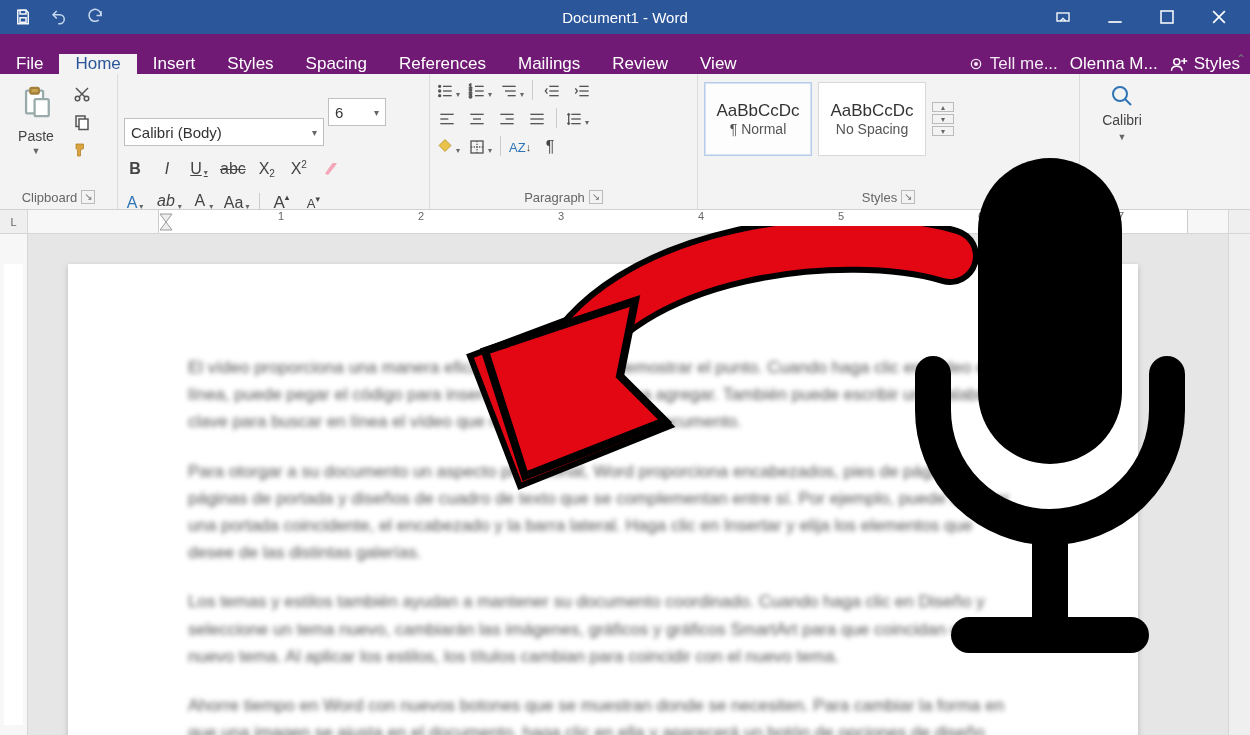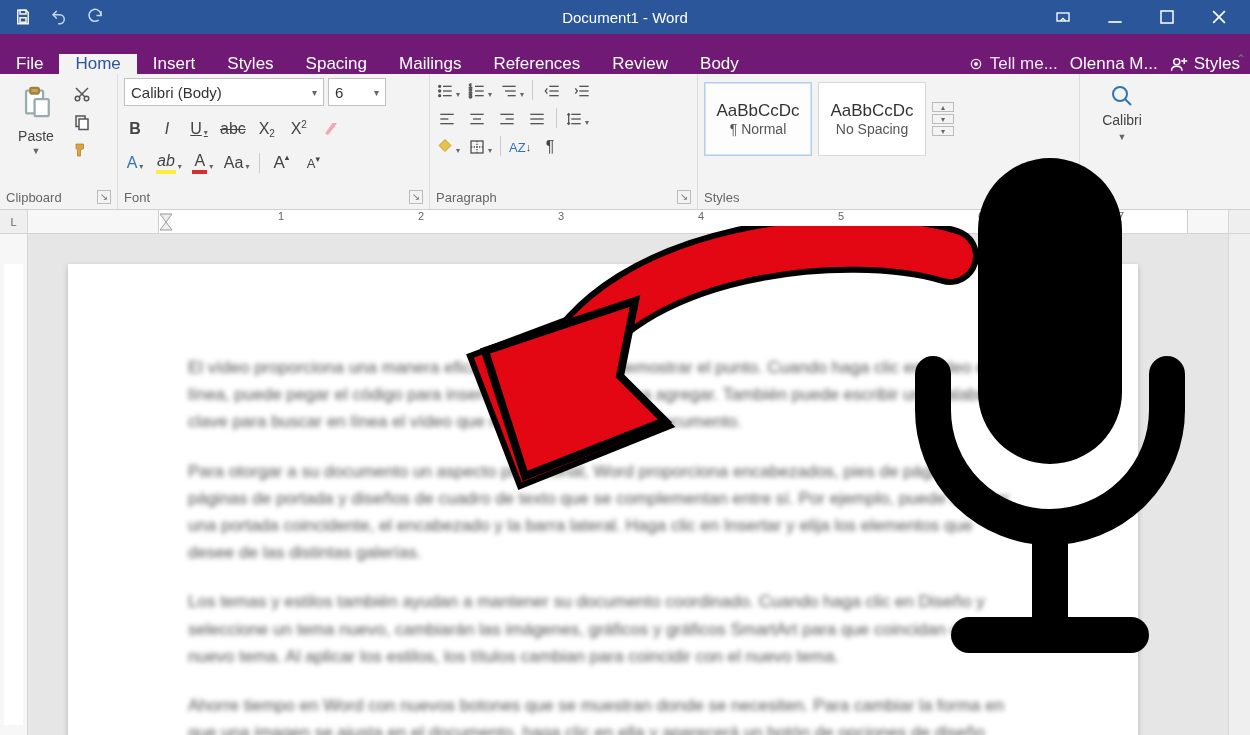--- a/index.html
+++ b/index.html
@@ -19,32 +19,32 @@
   .tab.active { background: #f3f3f3; color: #2b579a; }
   .tab-spacer { flex: 1; }
   .tab-right { display: flex; align-items: center; gap: 12px; padding: 0 10px; }
   .tell-me { display: flex; align-items: center; gap: 6px; opacity: .9; }
   .share-btn { display: flex; align-items: center; gap: 6px; }
 
   
   .ribbon { height: 136px; background: #f3f3f3; display: flex; border-bottom: 1px solid #d0d0d0; position: relative; }
   .ribbon-group { border-right: 1px solid #dcdcdc; display: flex; flex-direction: column; position: relative; padding: 4px 6px 0 6px; }
   .ribbon-group-body { flex: 1; display: flex; align-items: flex-start; gap: 6px; }
-  .ribbon-group-label { height: 24px; font-size: 13px; color: #666; text-align: center; display: flex; align-items: center; justify-content: space-between; gap: 4px; }
+  .ribbon-group-label { height: 24px; font-size: 13px; color: #666; text-align: center; display: flex; align-items: center; justify-content: center; gap: 4px; }
   .launcher { font-size: 10px; color: #777; border: 1px solid #bbb; width: 14px; height: 14px; display: inline-flex; align-items: center; justify-content: center; line-height: 1; }
 
   .big-btn { display: flex; flex-direction: column; align-items: center; justify-content: flex-start; width: 60px; padding-top: 4px; gap: 2px; font-size: 14px; color: #444; }
   .big-btn .lbl { margin-top: 4px; }
   .small-col { display: flex; flex-direction: column; gap: 8px; padding-top: 6px; }
   .sm-ico { width: 20px; height: 20px; display: flex; align-items: center; justify-content: center; color: #555; }
 
   .font-row { display: flex; align-items: center; gap: 4px; }
   .combo { height: 28px; background: #fff; border: 1px solid #c0c0c0; display: flex; align-items: center; padding: 0 6px; font-size: 15px; color: #333; }
   .combo .dd { margin-left: auto; font-size: 10px; color: #666; }
-  .font-name { width: 200px; }
+  .font-name { width: 200px; margin-top: 40px; }
   .font-size { width: 58px; }
 
   .btn-row { display: flex; align-items: center; gap: 10px; margin-top: 6px; }
   .rb { min-width: 22px; height: 22px; display: flex; align-items: center; justify-content: center; font-size: 16px; color: #444; position: relative; }
   .rb .dd-sm { font-size: 8px; margin-left: 2px; color: #666; position: relative; top: 3px; }
   .sup { font-size: 10px; position: relative; top: -5px; }
   .sub { font-size: 10px; position: relative; top: 4px; }
 
   .para-rows { display: flex; flex-direction: column; gap: 6px; padding-top: 2px; }
   .pr { display: flex; gap: 8px; }
@@ -138,24 +138,24 @@
     </span>
   </div>
 </div>
 
 <div class="tabstrip">
   <div class="tab">File</div>
   <div class="tab active">Home</div>
   <div class="tab">Insert</div>
   <div class="tab">Styles</div>
   <div class="tab">Spacing</div>
+  <div class="tab">References</div>
   <div class="tab">Mailings</div>
-  <div class="tab">References</div>
   <div class="tab">Review</div>
-  <div class="tab">Body</div>
+  <div class="tab">View</div>
   <div class="tab-spacer"></div>
   <div class="tab-right">
     <span class="tell-me">
       <svg viewBox="0 0 24 24" width="16" height="16" fill="none" stroke="#fff" stroke-width="2">
           <circle cx="12" cy="12" r="7"></circle>
           <circle cx="12" cy="12" r="2" fill="#fff"></circle>
         </svg>
       <span>Tell me...</span>
     </span>
     <span>Olenna M...</span>

